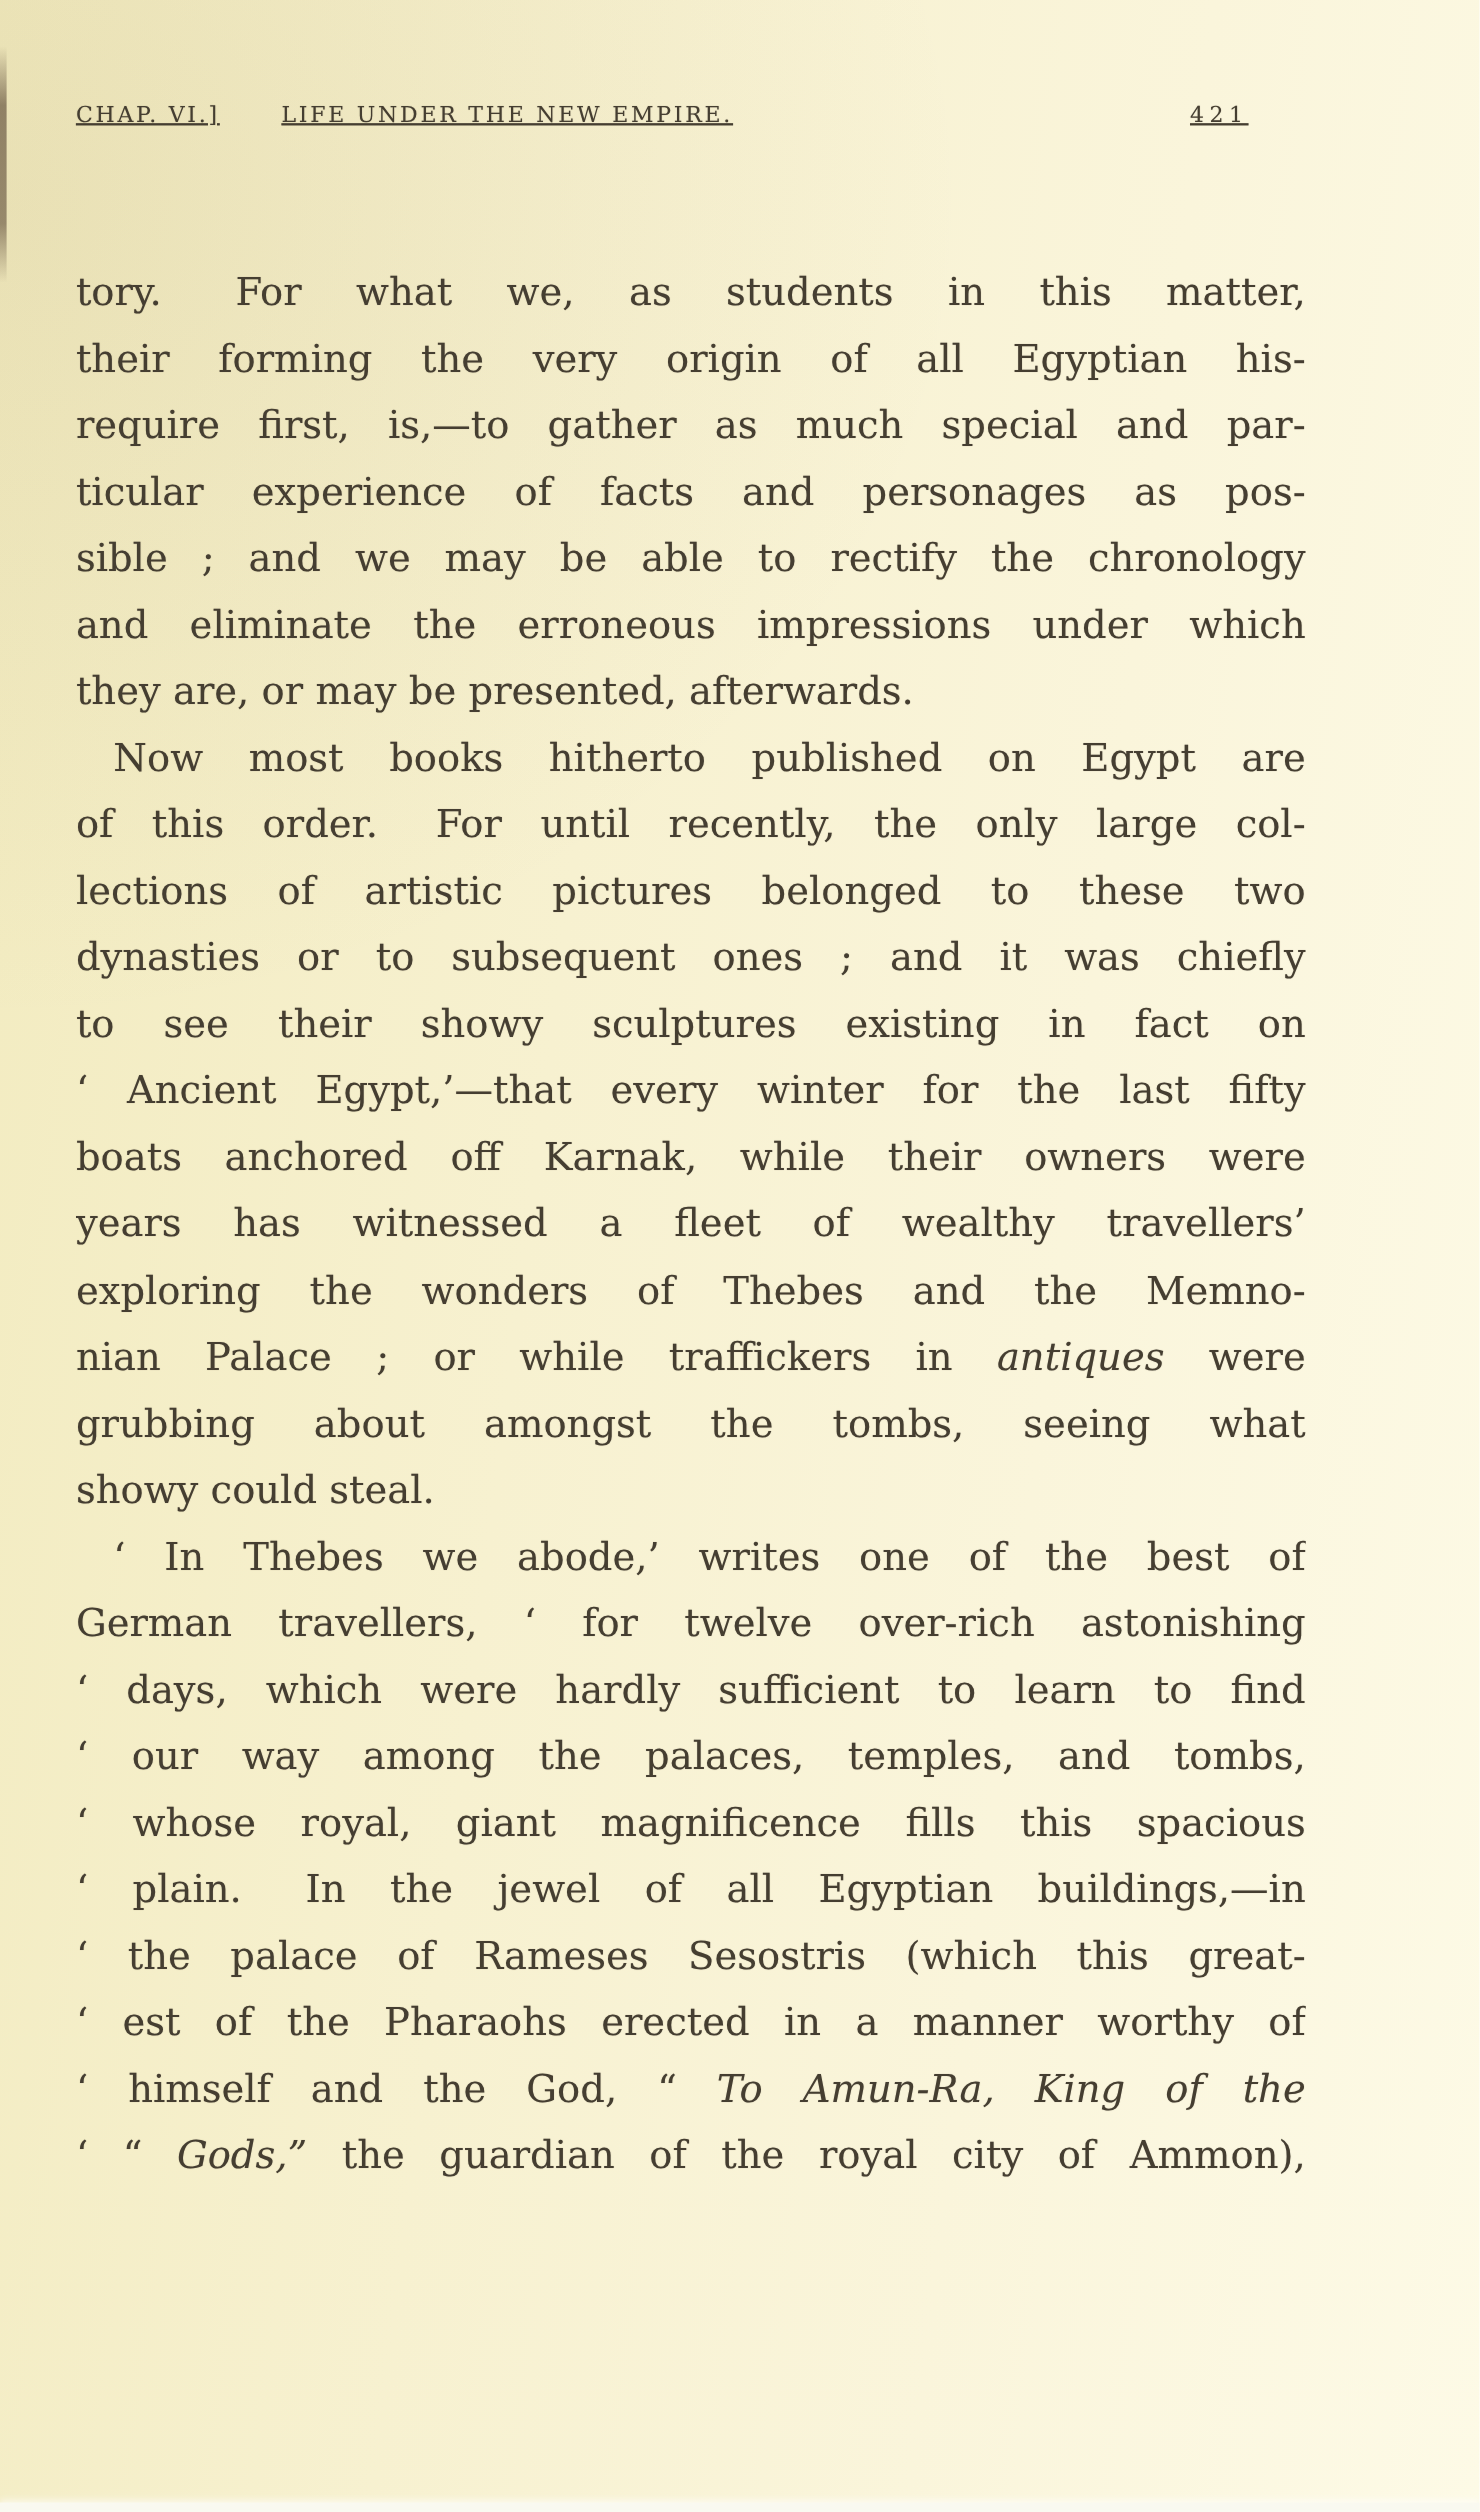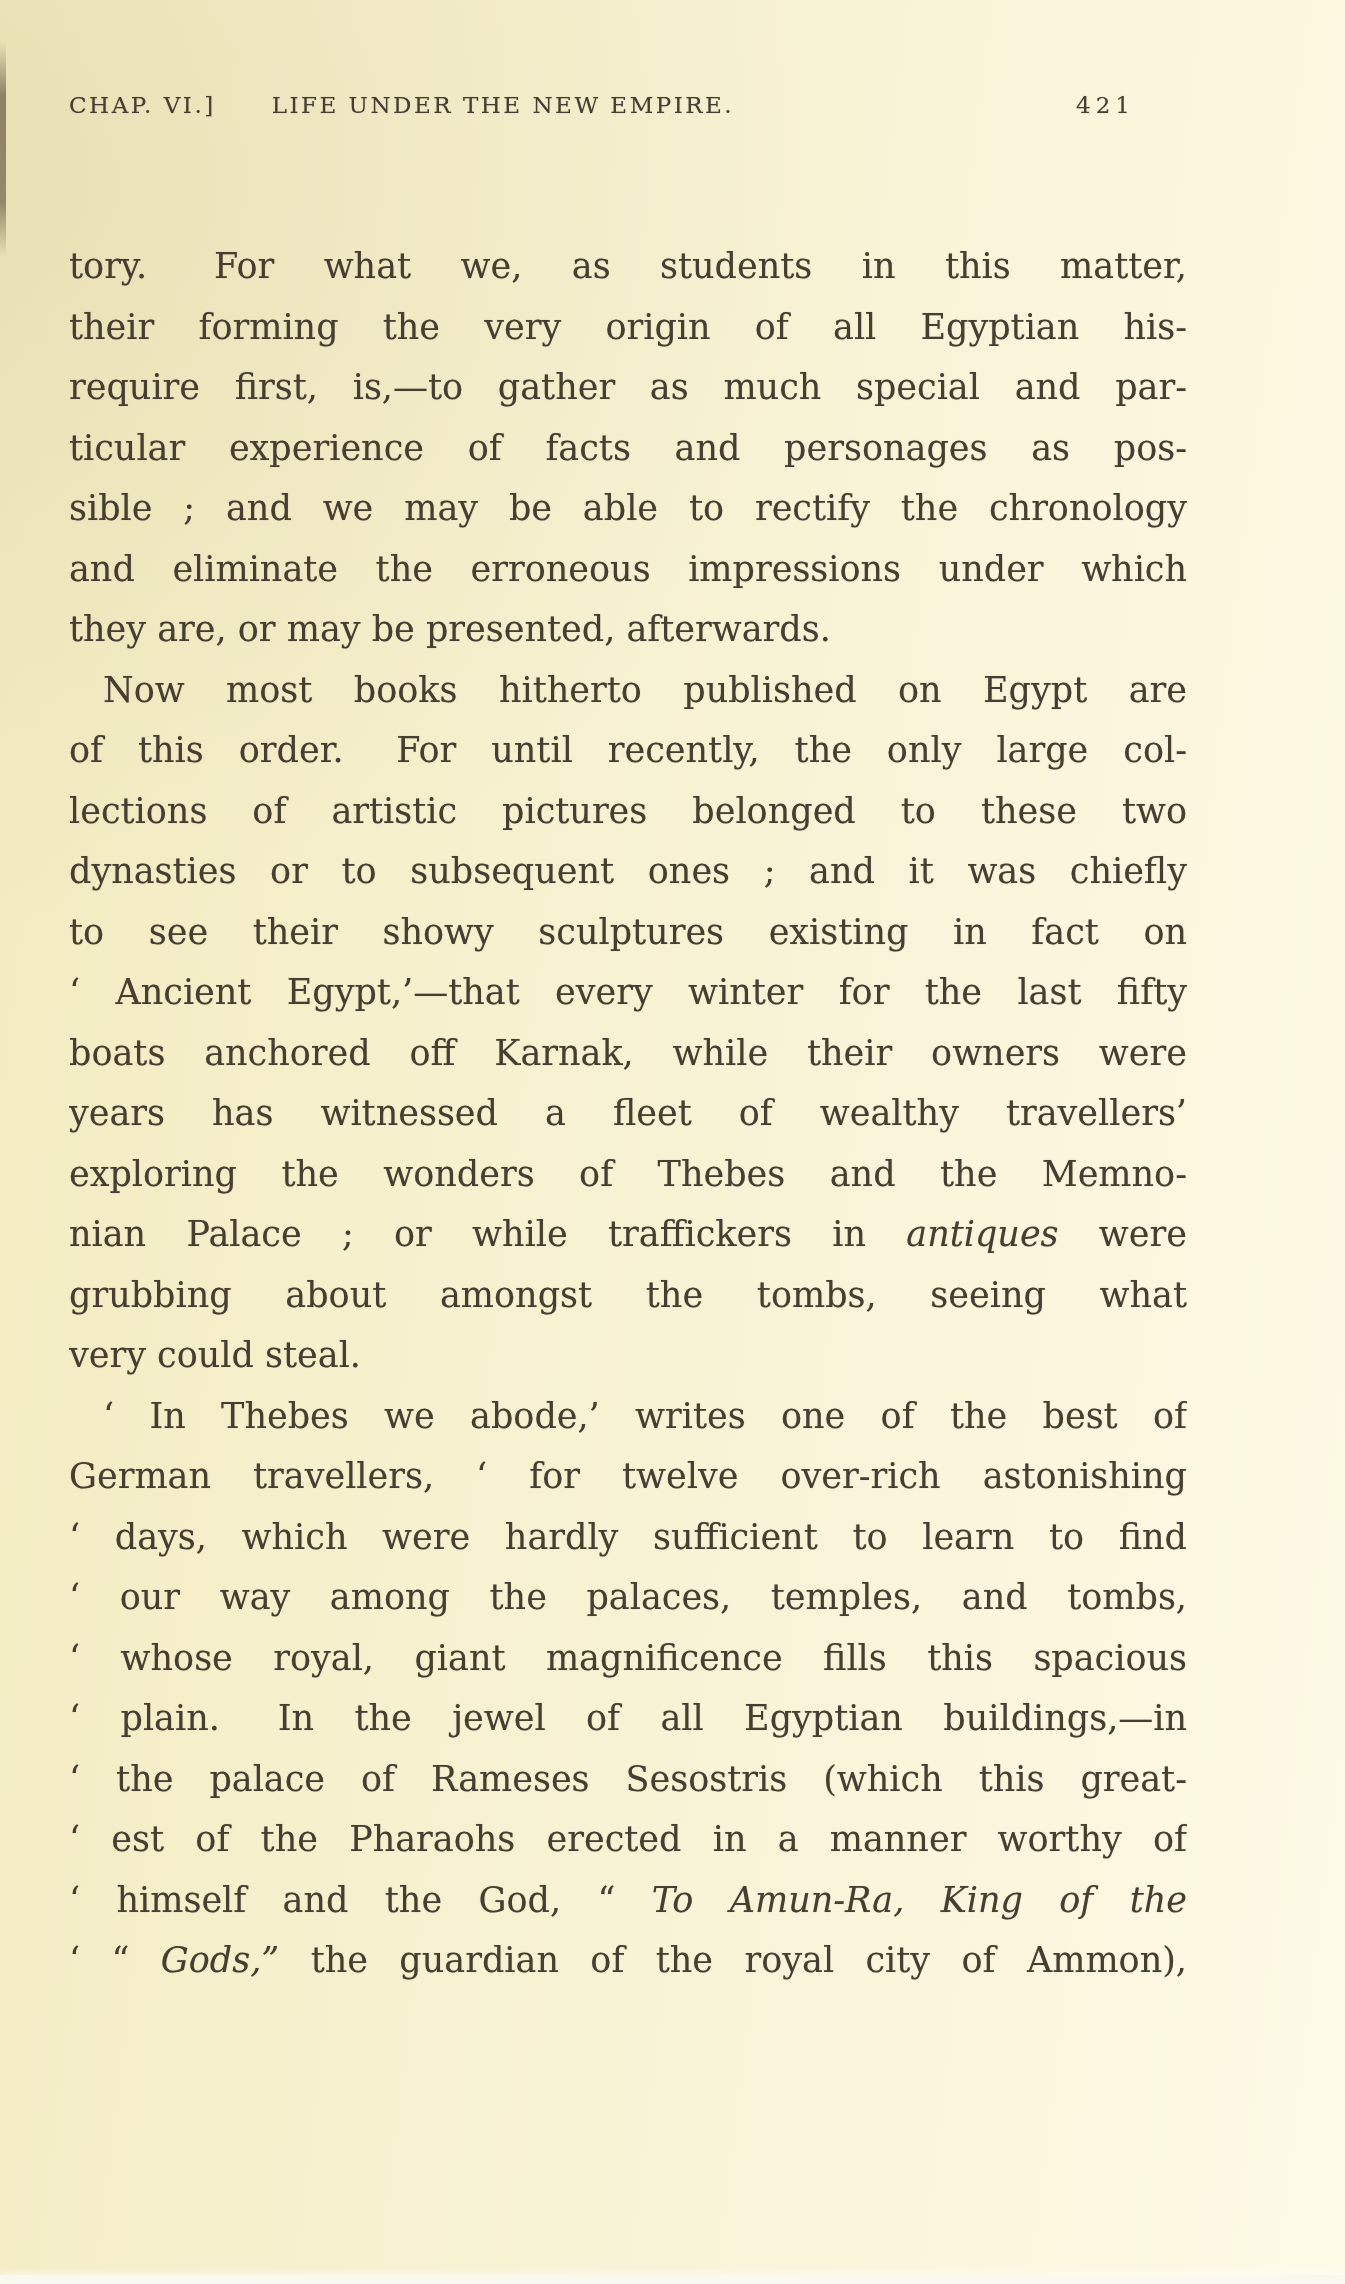--- a/index.html
+++ b/index.html
@@ -19,23 +19,24 @@
     background:linear-gradient(97deg,var(--paper-left) 0%,var(--paper-mid) 38%,#faf5db 68%,var(--paper-right) 100%);
   }
   
   .page::before{
     content:"";position:absolute;inset:0;pointer-events:none;
     background:radial-gradient(120% 60% at 0% 8%,rgba(120,95,45,0.08),rgba(0,0,0,0) 55%);
   }
   .running-head{
     position:absolute;left:69px;right:160px;top:92px;
     display:flex;align-items:flex-start;
-    font-size:23px;letter-spacing:2.5px;color:var(--ink);
+    font-size:20px;letter-spacing:2.5px;color:var(--ink);
     text-shadow:0 0 1px rgba(62,54,44,0.35);
     white-space:nowrap;
+    text-decoration:underline;
   }
   .running-head .chapter{margin-right:56px;}
   .running-head .page-number{margin-left:auto;margin-right:50px;letter-spacing:5px;}
   .text-block{
     position:absolute;left:69px;right:158px;top:236px;
     font-size:35px;color:var(--ink);
     text-shadow:0 0 1px rgba(62,54,44,0.32);
   }
   .line{
     height:60.5px;line-height:60.5px;
@@ -80,21 +81,21 @@
       <div class="line"><span>of this order.  For until recently, the only large col-</span></div>
       <div class="line"><span>lections of artistic pictures belonged to these two</span></div>
       <div class="line"><span>dynasties or to subsequent ones ; and it was chiefly</span></div>
       <div class="line"><span>to see their showy sculptures existing in fact on</span></div>
       <div class="line"><span>‘ Ancient Egypt,’—that every winter for the last fifty</span></div>
       <div class="line"><span>boats anchored off Karnak, while their owners were</span></div>
       <div class="line"><span>years has witnessed a fleet of wealthy travellers’</span></div>
       <div class="line"><span>exploring the wonders of Thebes and the Memno-</span></div>
       <div class="line"><span>nian Palace ; or while traffickers in </span><span class="it">antiques</span><span> were</span></div>
       <div class="line"><span>grubbing about amongst the tombs, seeing what</span></div>
-      <div class="line end"><span>very could steal.</span></div>
+      <div class="line end"><span>showy could steal.</span></div>
       <div class="line indent"><span>‘ In Thebes we abode,’ writes one of the best of</span></div>
       <div class="line"><span>German travellers, ‘ for twelve over-rich astonishing</span></div>
       <div class="line"><span>‘ days, which were hardly sufficient to learn to find</span></div>
       <div class="line"><span>‘ our way among the palaces, temples, and tombs,</span></div>
       <div class="line"><span>‘ whose royal, giant magnificence fills this spacious</span></div>
       <div class="line"><span>‘ plain.  In the jewel of all Egyptian buildings,—in</span></div>
       <div class="line"><span>‘ the palace of Rameses Sesostris (which this great-</span></div>
       <div class="line"><span>‘ est of the Pharaohs erected in a manner worthy of</span></div>
       <div class="line"><span>‘ himself and the God, “ </span><span class="it">To Amun-Ra, King of the</span></div>
       <div class="line"><span>‘ “ </span><span class="it">Gods,”</span><span> the guardian of the royal city of Ammon),</span></div>

